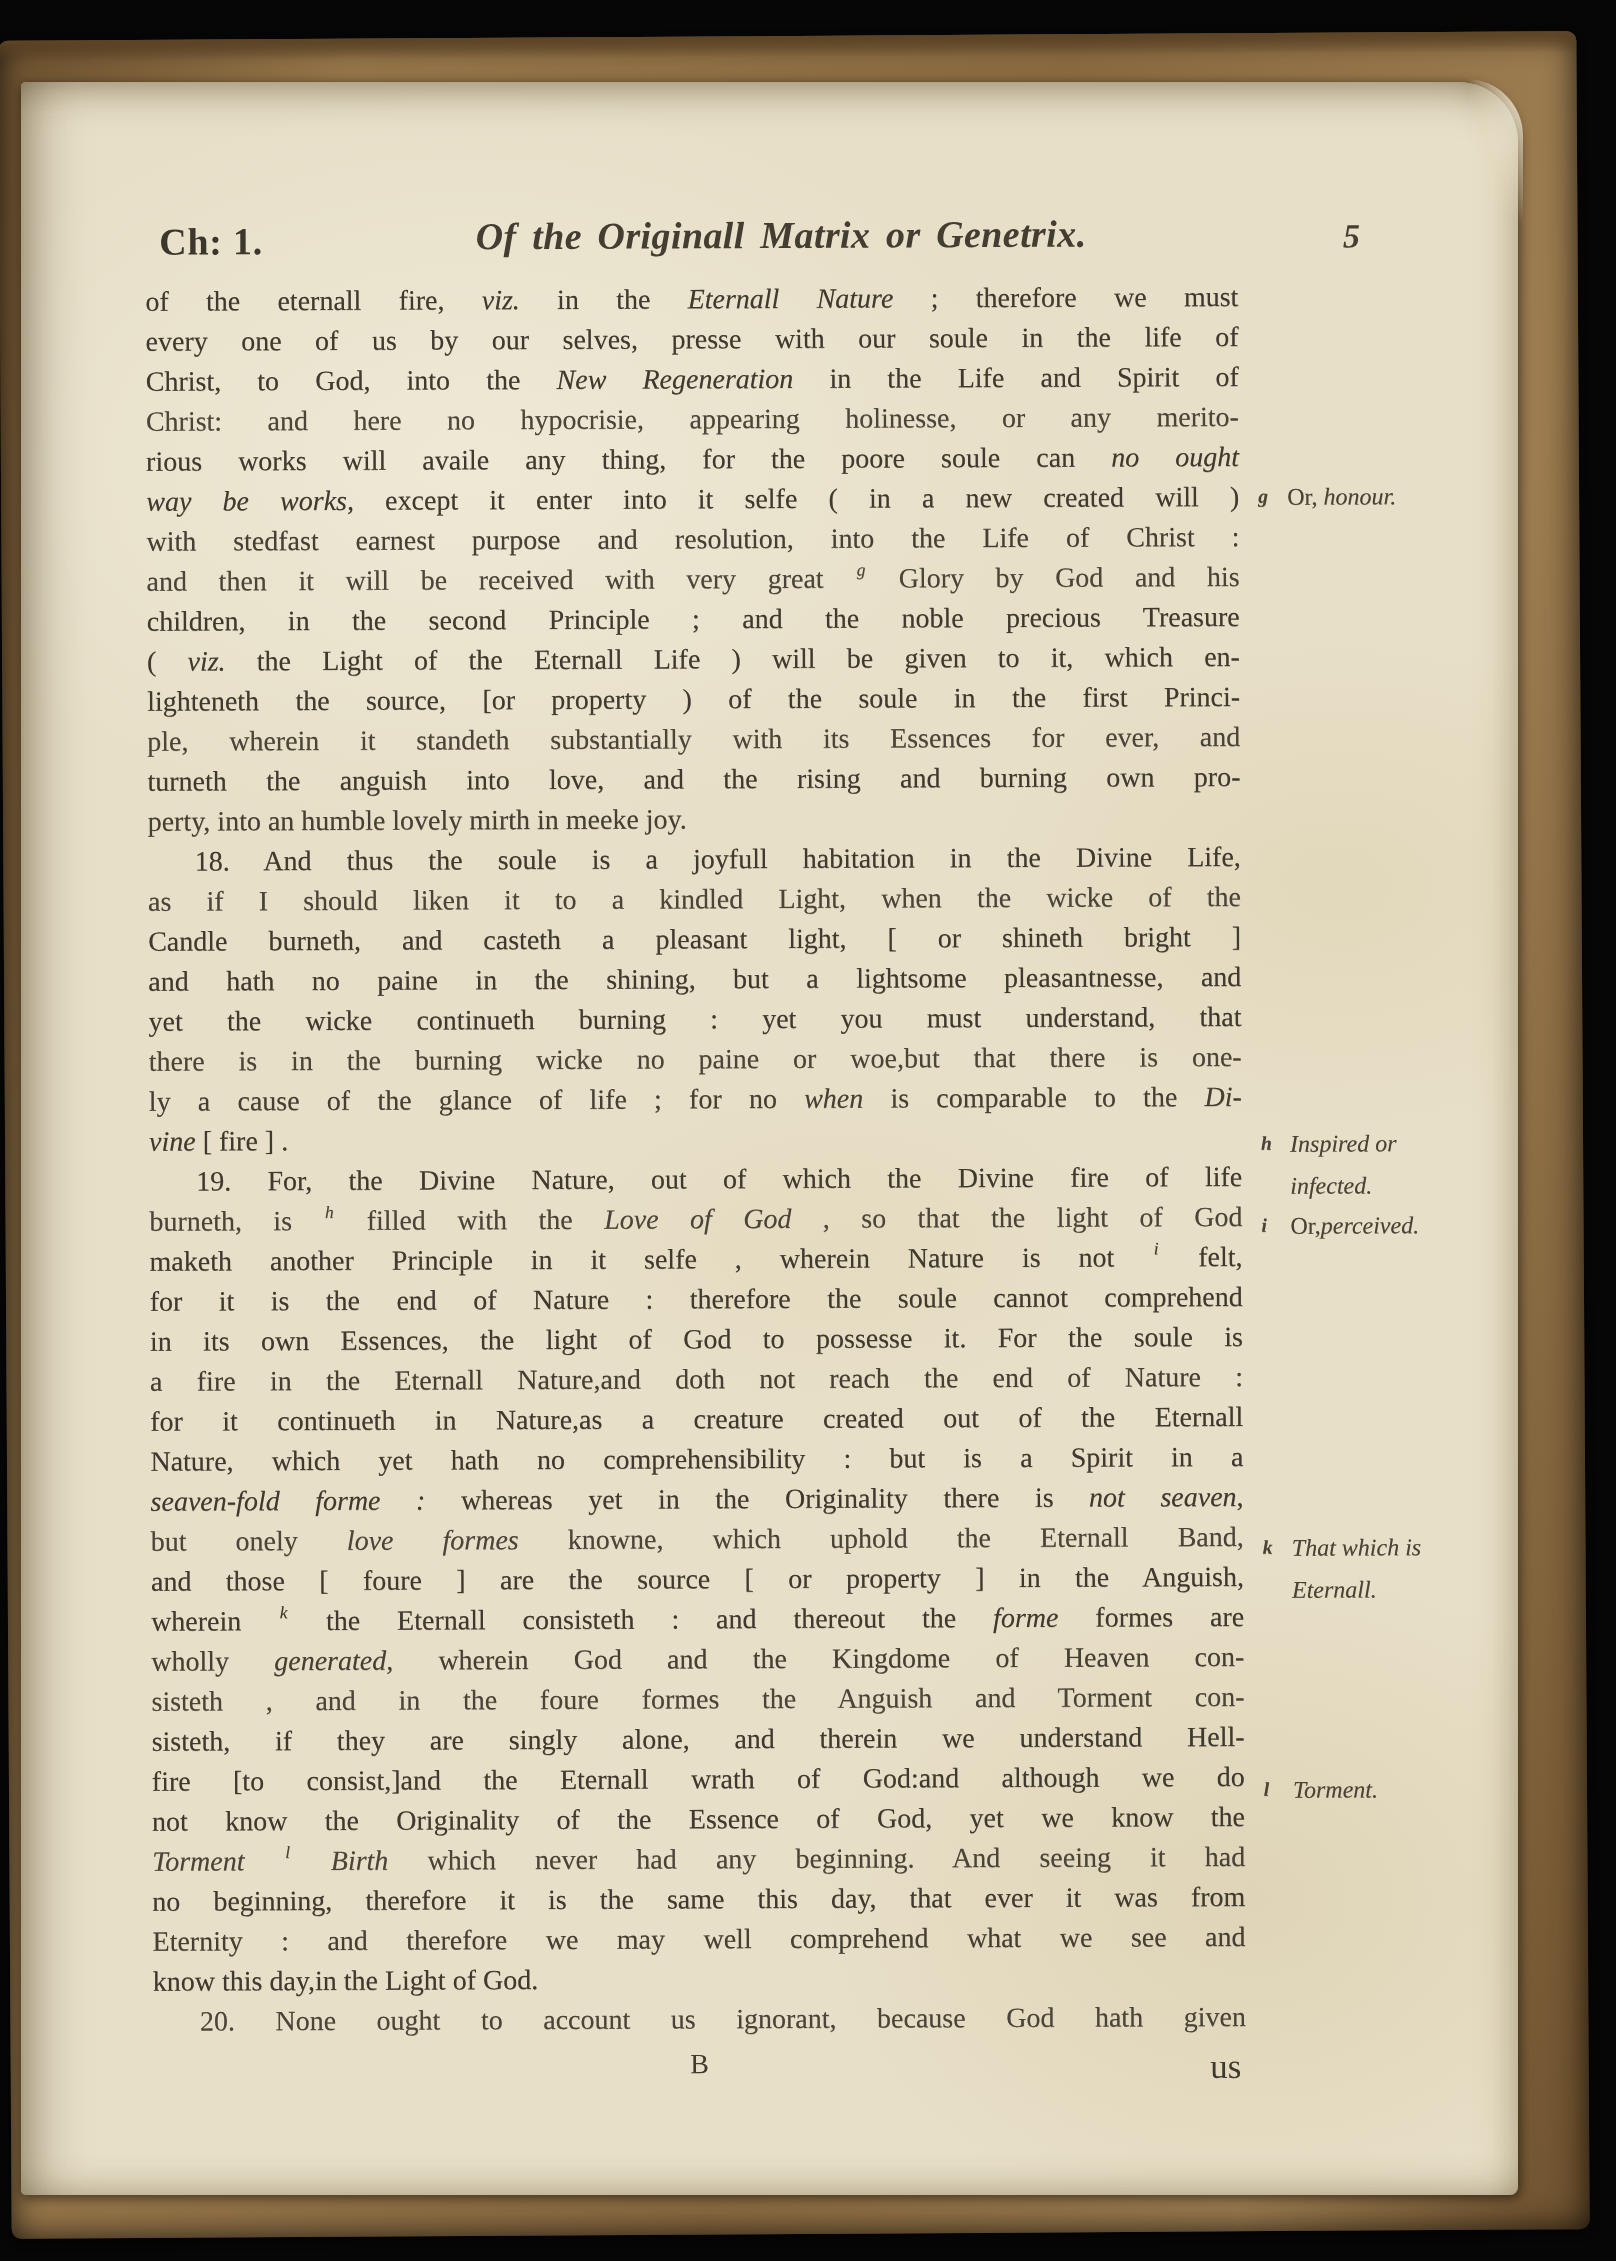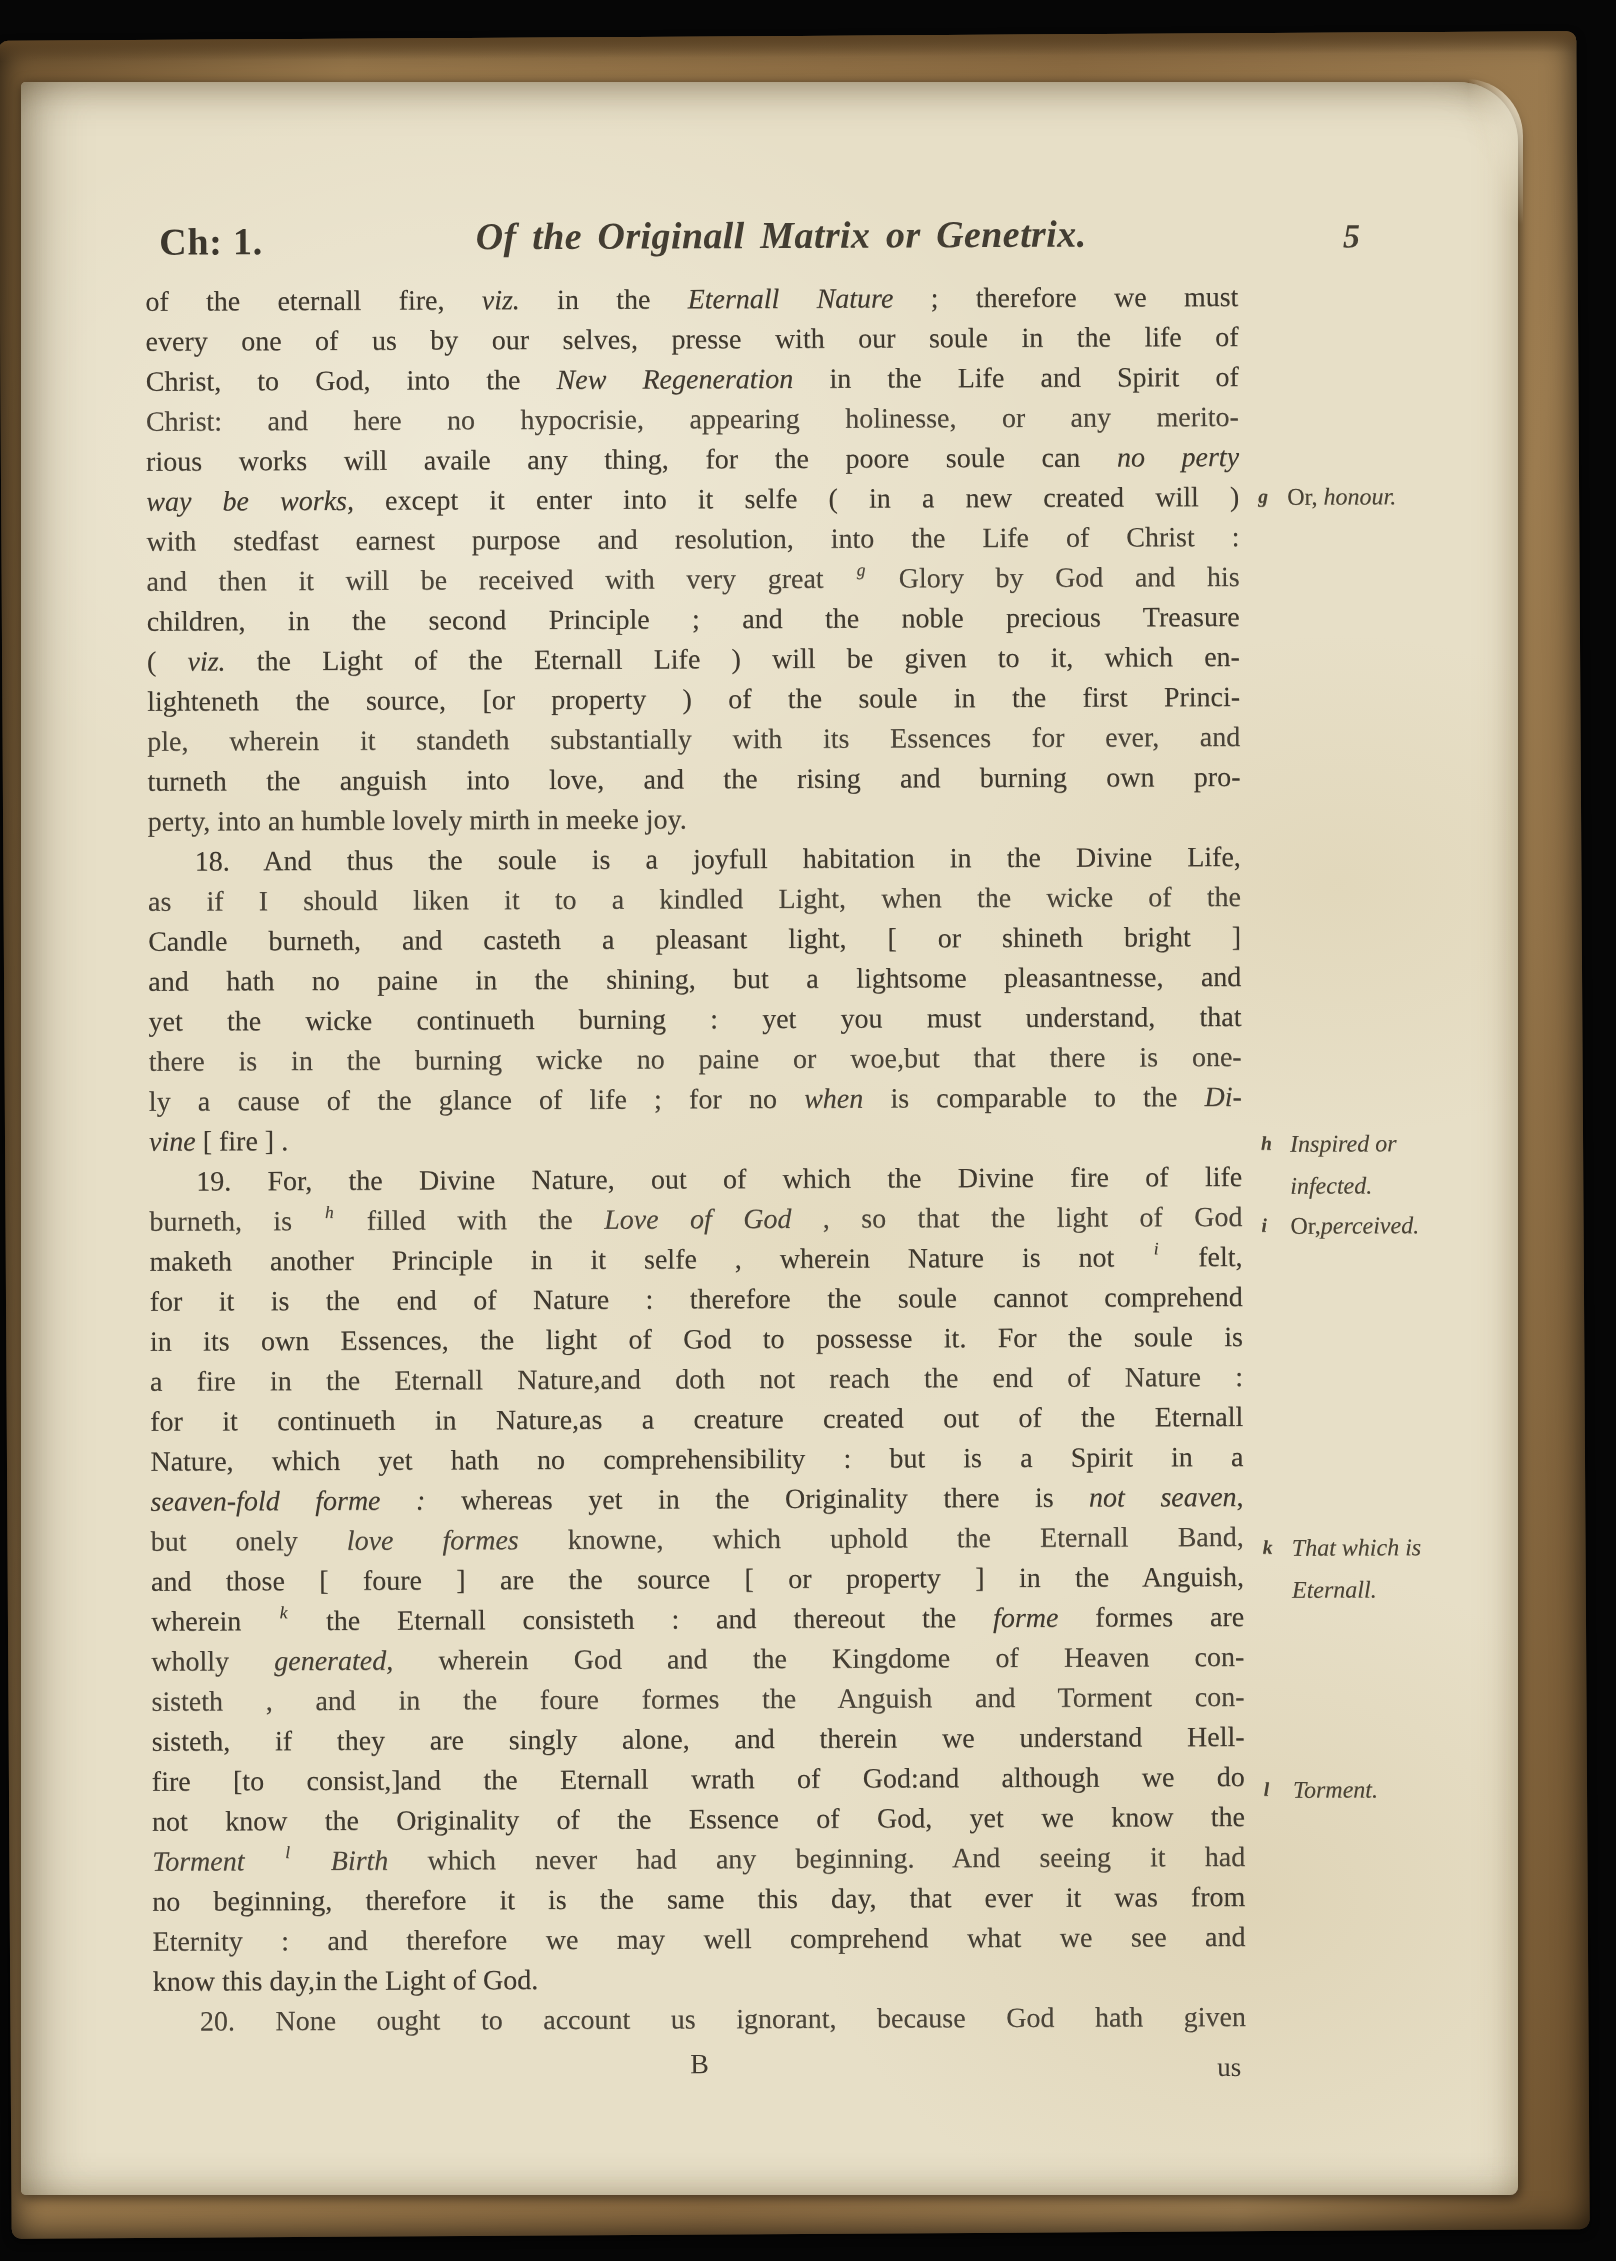--- a/index.html
+++ b/index.html
@@ -73,21 +73,21 @@
     width:291px;font-size:24px;line-height:42px;
     font-style:italic;color:#4a4335;text-shadow:0.2px 0.3px 0.5px rgba(70,62,48,.4);
   }
   .note .ref{flex:0 0 29px;font-size:19.4px;line-height:42px;font-weight:bold;}
   .note .ntext .rm{font-style:normal;}
   
   .sigrow{
     position:absolute;left:128px;top:1962px;width:1093px;height:40px;line-height:40px;
     font-size:28px;color:#3f392f;text-align:center;
   }
-  .catch{position:absolute;right:4.8px;top:4.8px;font-size:27px;}
+  .catch{position:absolute;right:4.8px;top:4.8px;font-size:35px;}
   
   .curl{
     position:absolute;right:-4.8px;top:-3.2px;width:97px;height:210px;
     background:radial-gradient(73px 194px at 100% 0%, rgba(250,245,225,.9), rgba(233,223,196,.25) 60%, rgba(233,223,196,0) 75%);
     border-radius:0 57px 0 0;pointer-events:none;
   }
 </style>
 </head>
 <body>
 
@@ -97,21 +97,21 @@
     <div class="curl"></div>
     <div class="page-inner">
       <div class="chapter">Ch: 1.</div>
       <div class="title">Of the Originall Matrix or Genetrix.</div>
       <div class="pagenum">5</div>
       <div class="bodytext" id="body">
           <div class="line jl">of the eternall fire, <i>viz.</i> in the <i>Eternall Nature</i> ; therefore we must</div>
           <div class="line jl">every one of us by our selves, presse with our soule in the life of</div>
           <div class="line jl">Christ, to God, into the <i>New Regeneration</i> in the Life and Spirit of</div>
           <div class="line jl">Christ: and here no hypocrisie, appearing holinesse, or any merito-</div>
-          <div class="line jl">rious works will availe any thing, for the poore soule can <i>no perty</i></div>
+          <div class="line jl">rious works will availe any thing, for the poore soule can <i>no ought</i></div>
           <div class="line jl"><i>way be works,</i> except it enter into it selfe ( in a new created will )</div>
           <div class="line jl">with stedfast earnest purpose and resolution, into the Life of Christ :</div>
           <div class="line jl">and then it will be received with very great <sup class="ref">g</sup> Glory by God and his</div>
           <div class="line jl">children, in the second Principle ; and the noble precious Treasure</div>
           <div class="line jl">( <i>viz.</i> the Light of the Eternall Life ) will be given to it, which en-</div>
           <div class="line jl">lighteneth the source, [or property ) of the soule in the first Princi-</div>
           <div class="line jl">ple, wherein it standeth substantially with its Essences for ever, and</div>
           <div class="line jl">turneth the anguish into love, and the rising and burning own pro-</div>
           <div class="line end">perty, into an humble lovely mirth in meeke joy.</div>
           <div class="line jl indent">18. And thus the soule is a joyfull habitation in the Divine Life,</div>

